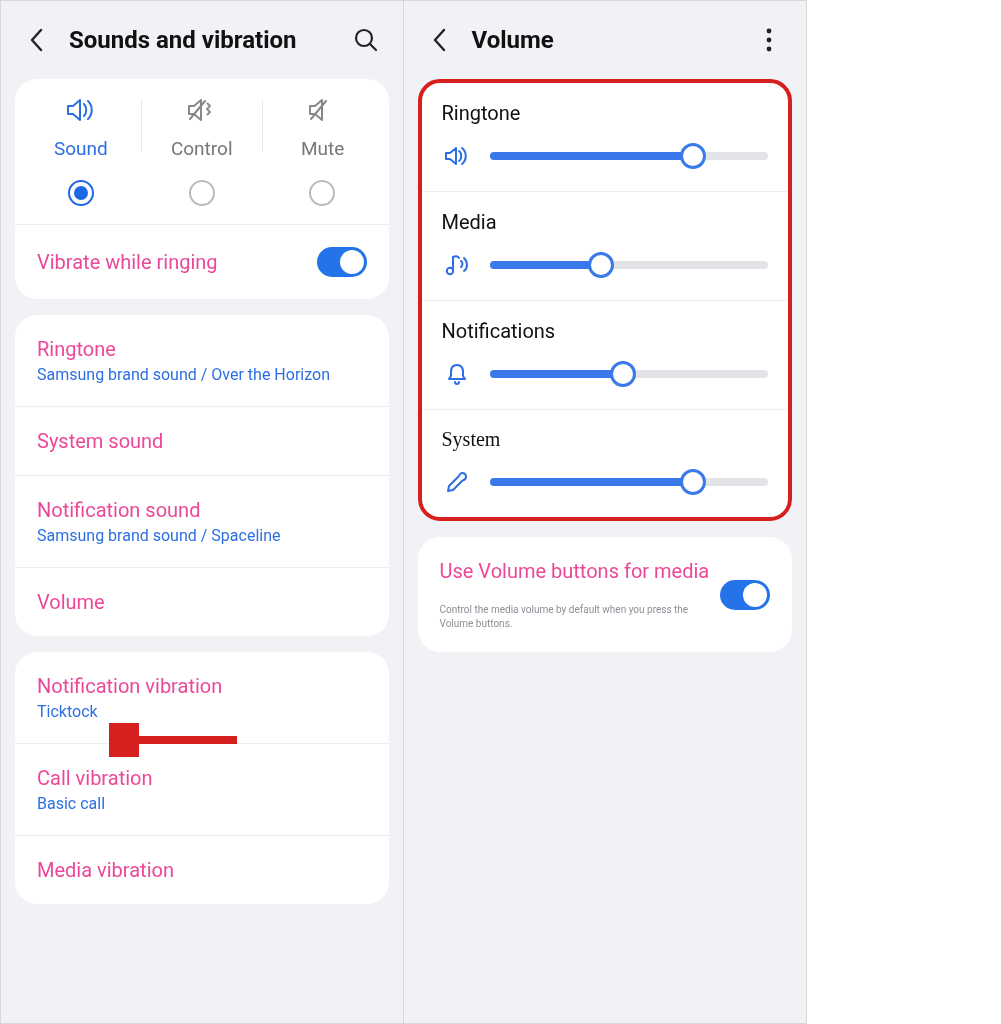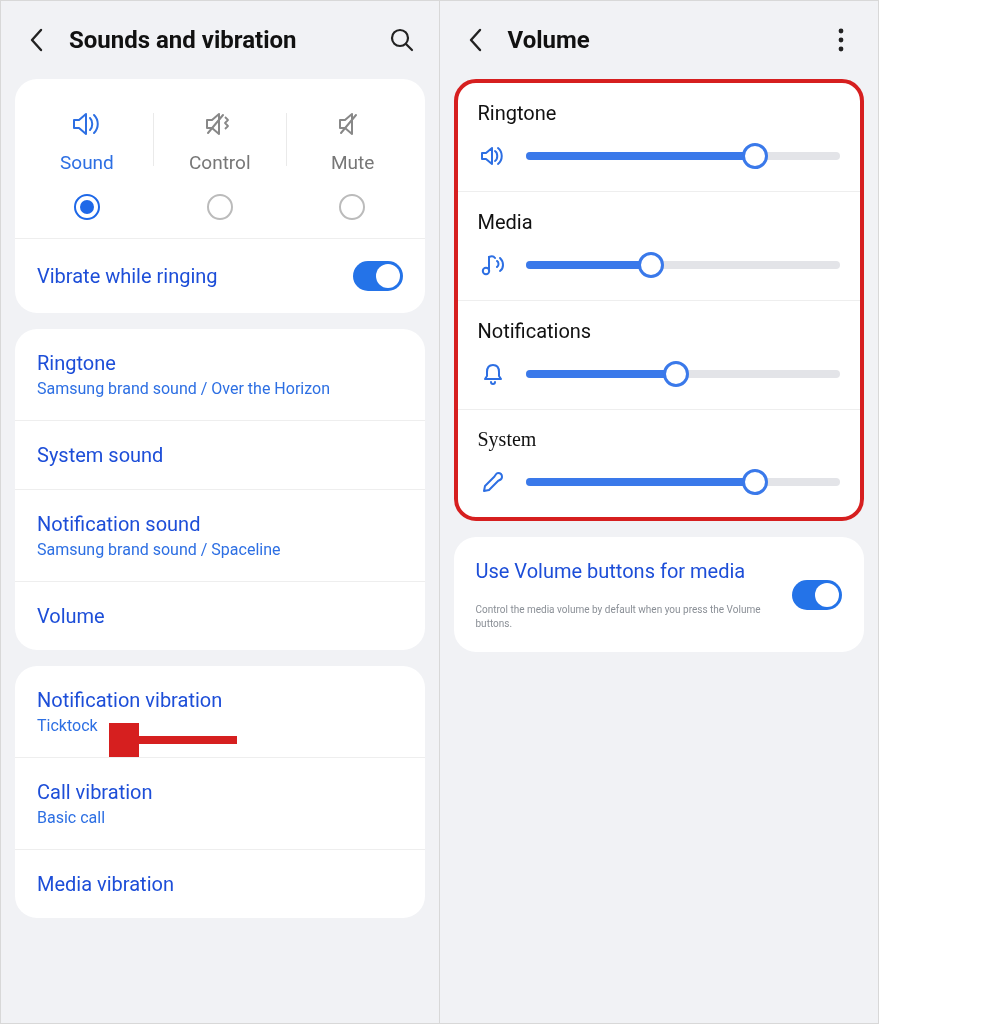--- a/index.html
+++ b/index.html
@@ -5,21 +5,21 @@
   * { box-sizing: border-box; margin: 0; padding: 0; }
   body {
     font-family: -apple-system, BlinkMacSystemFont, "Segoe UI", Roboto, sans-serif;
     background: #fff;
     width: 1001px;
     height: 1024px;
     overflow: hidden;
   }
   .stage {
     display: flex;
-    width: 879px;
+    width: 807px;
     height: 1024px;
     border: 1px solid #d8d8d8;
   }
   .phone {
     width: 50%;
     background: #f1f2f5;
     position: relative;
     overflow: hidden;
   }
   .phone:first-child { border-right: 1px solid #d8d8d8; }
@@ -52,21 +52,21 @@
   }
   .card-hl {
     background:#fff;
     border-radius:22px;
     margin: 0 14px 16px 14px;
     overflow:hidden;
     border: 4px solid #d61f1f;
   }
 
   
-  .mode-row { display:flex; padding: 26px 6px 8px; justify-content: flex-end; }
+  .mode-row { display:flex; padding: 12px 6px 8px; }
   .mode {
     flex:1;
     display:flex; flex-direction:column; align-items:center; gap:8px;
     color:#777;
     font-size:19px;
     position:relative;
   }
   .mode .mico { height:38px; display:flex; align-items:center; justify-content:center; }
   .mode.sel { color:#2d6fe3; }
   .mode-sep { width:1px; background:#eaeaea; margin:8px 0; }
@@ -82,21 +82,21 @@
   }
 
   
   .row {
     padding: 22px 22px;
     border-bottom: 1px solid #eee;
     display:flex; align-items:center;
   }
   .row:last-child { border-bottom:none; }
   .row .txt { flex:1; }
-  .row .label { font-size:20px; color:#1d4ed8; }
+  .row .label { font-size:20px; color:#ec4899; }
   .row .sub { font-size:16px; color:#2d6fe3; margin-top:4px; }
   .row .subgray { font-size:10px; color:#8a8f96; margin-top:20px; line-height:1.35; max-width:340px; }
 
   
   .toggle {
     width:50px; height:30px; border-radius:15px; background:#2473e8; position:relative;
   }
   .toggle::after {
     content:""; position:absolute; top:3px; right:3px; width:24px; height:24px;
     border-radius:50%; background:#fff;

